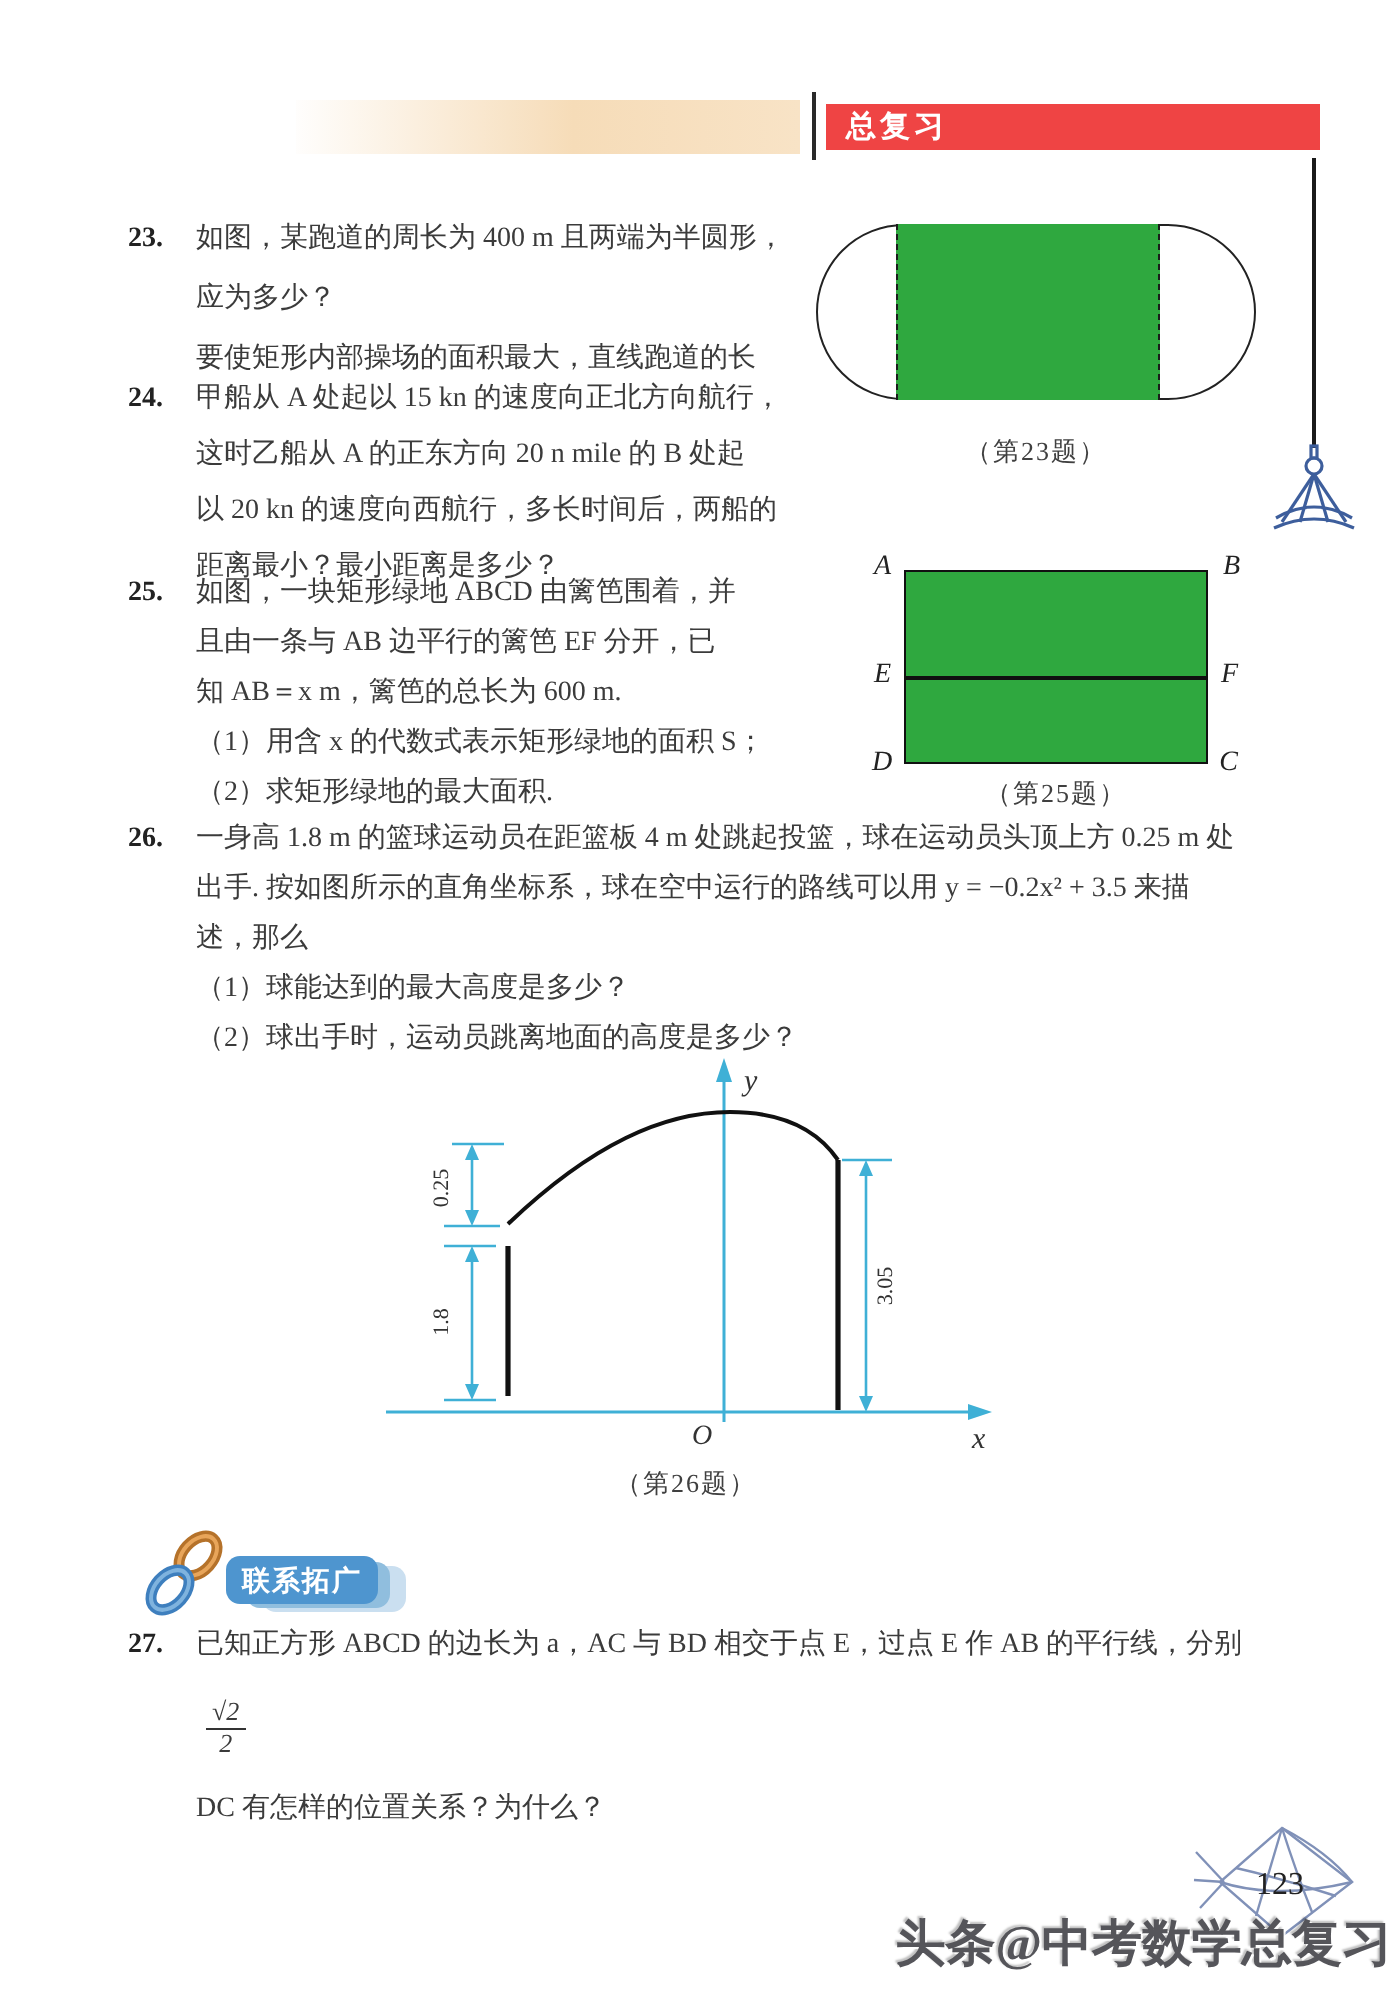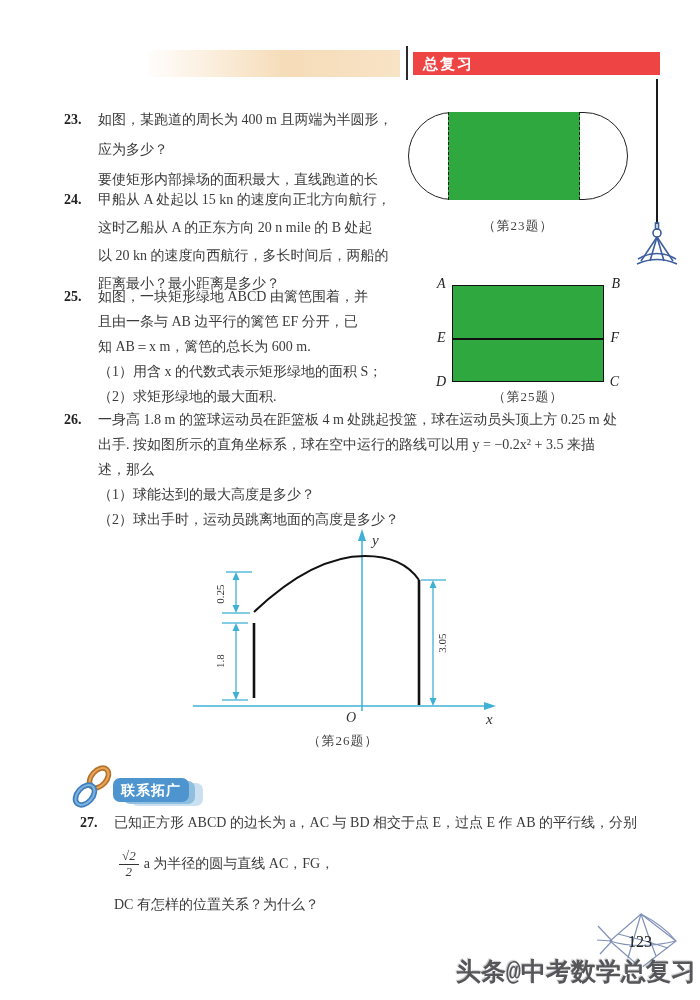--- a/index.html
+++ b/index.html
@@ -24,21 +24,21 @@
   .pnum{display:inline-block;width:34px;font-weight:bold;color:#222;}
   .indent{padding-left:34px;}
   .p23{left:64px;top:105px;width:352px;}
   .p23 .line{line-height:30px;}
   .p24{left:64px;top:186px;width:352px;}
   .p24 .line{line-height:28px;}
   .p25{left:64px;top:284px;width:366px;}
   .p25 .line{line-height:25px;}
   .p26{left:64px;top:407px;width:590px;}
   .p26 .line{line-height:25px;}
-  .p27{left:80px;top:806px;width:592px;}
+  .p27{left:64px;top:806px;width:592px;}
   .p27 .line{line-height:34px;white-space:nowrap;}
   .p27 .l2{height:48px;display:flex;align-items:center;white-space:nowrap;}
   .frac{display:inline-flex;flex-direction:column;align-items:center;font-size:13px;
         line-height:1.15;margin:0 5px;font-style:italic;}
   .frac .num{border-bottom:1px solid #333;padding:0 3px;}
 
   
   .fig-track{position:absolute;left:408px;top:112px;width:220px;}
   .stadium{position:relative;width:220px;height:88px;border:1.5px solid #222;border-radius:44px;
            background:#fff;box-sizing:border-box;}
@@ -66,21 +66,21 @@
   .chain{position:absolute;left:72px;top:764px;}
   .b-echo2{position:absolute;left:131px;top:783px;width:72px;height:23px;border-radius:7px;background:#cadff0;}
   .b-echo1{position:absolute;left:123px;top:781px;width:72px;height:23px;border-radius:7px;background:#90bede;}
   .b-main{position:absolute;left:113px;top:778px;width:76px;height:24px;border-radius:7px;background:#4e95cf;
     color:#fff;font-family:"Liberation Sans",sans-serif;font-weight:bold;font-size:14px;
     line-height:24px;text-align:center;letter-spacing:1px;}
 
   
   .fish{position:absolute;left:596px;top:910px;}
   .watermark{position:absolute;right:4px;bottom:12px;font-size:25px;font-weight:bold;color:#55555a;
-    font-family:Liberation Mono, monospace;
+    font-family:Liberation Serif, serif;
     text-shadow:1px 1px 0 rgba(255,255,255,.9),-1px -1px 1px rgba(0,0,0,.25);}
 </style>
 </head>
 <body>
 
 <div class="page">
 
   <div class="header-orange"></div>
   <div class="header-sep"></div>
   <div class="header-banner">总复习</div>
@@ -202,21 +202,20 @@
   <div class="b-echo1"></div>
   <div class="b-main">联系拓广</div>
 
   <div class="prob p27">
     <div class="line"><span class="pnum">27.</span><span>已知正方形 ABCD 的边长为 a，AC 与 BD 相交于点 E，过点 E 作 AB 的平行线，分别</span></div>
     <div class="l2 indent">
       <span class="frac">
         <span class="num">√2</span>
         <span class="den">2</span>
       </span>
-      <span>a 为半径的圆与直线 AC，FG，</span>
     </div>
     <div class="line indent">DC 有怎样的位置关系？为什么？</div>
   </div>
 
   <svg class="fish" width="84" height="64" viewBox="0 0 84 64">
     <g stroke="#8091b8" stroke-width="1.2" fill="none">
       <polygon points="45,4 80,31 45,58 14,31"></polygon>
       <path d="M16,31 L2,16"></path>
         <path d="M16,31 L1,30"></path>
         <path d="M16,31 L4,44"></path>

